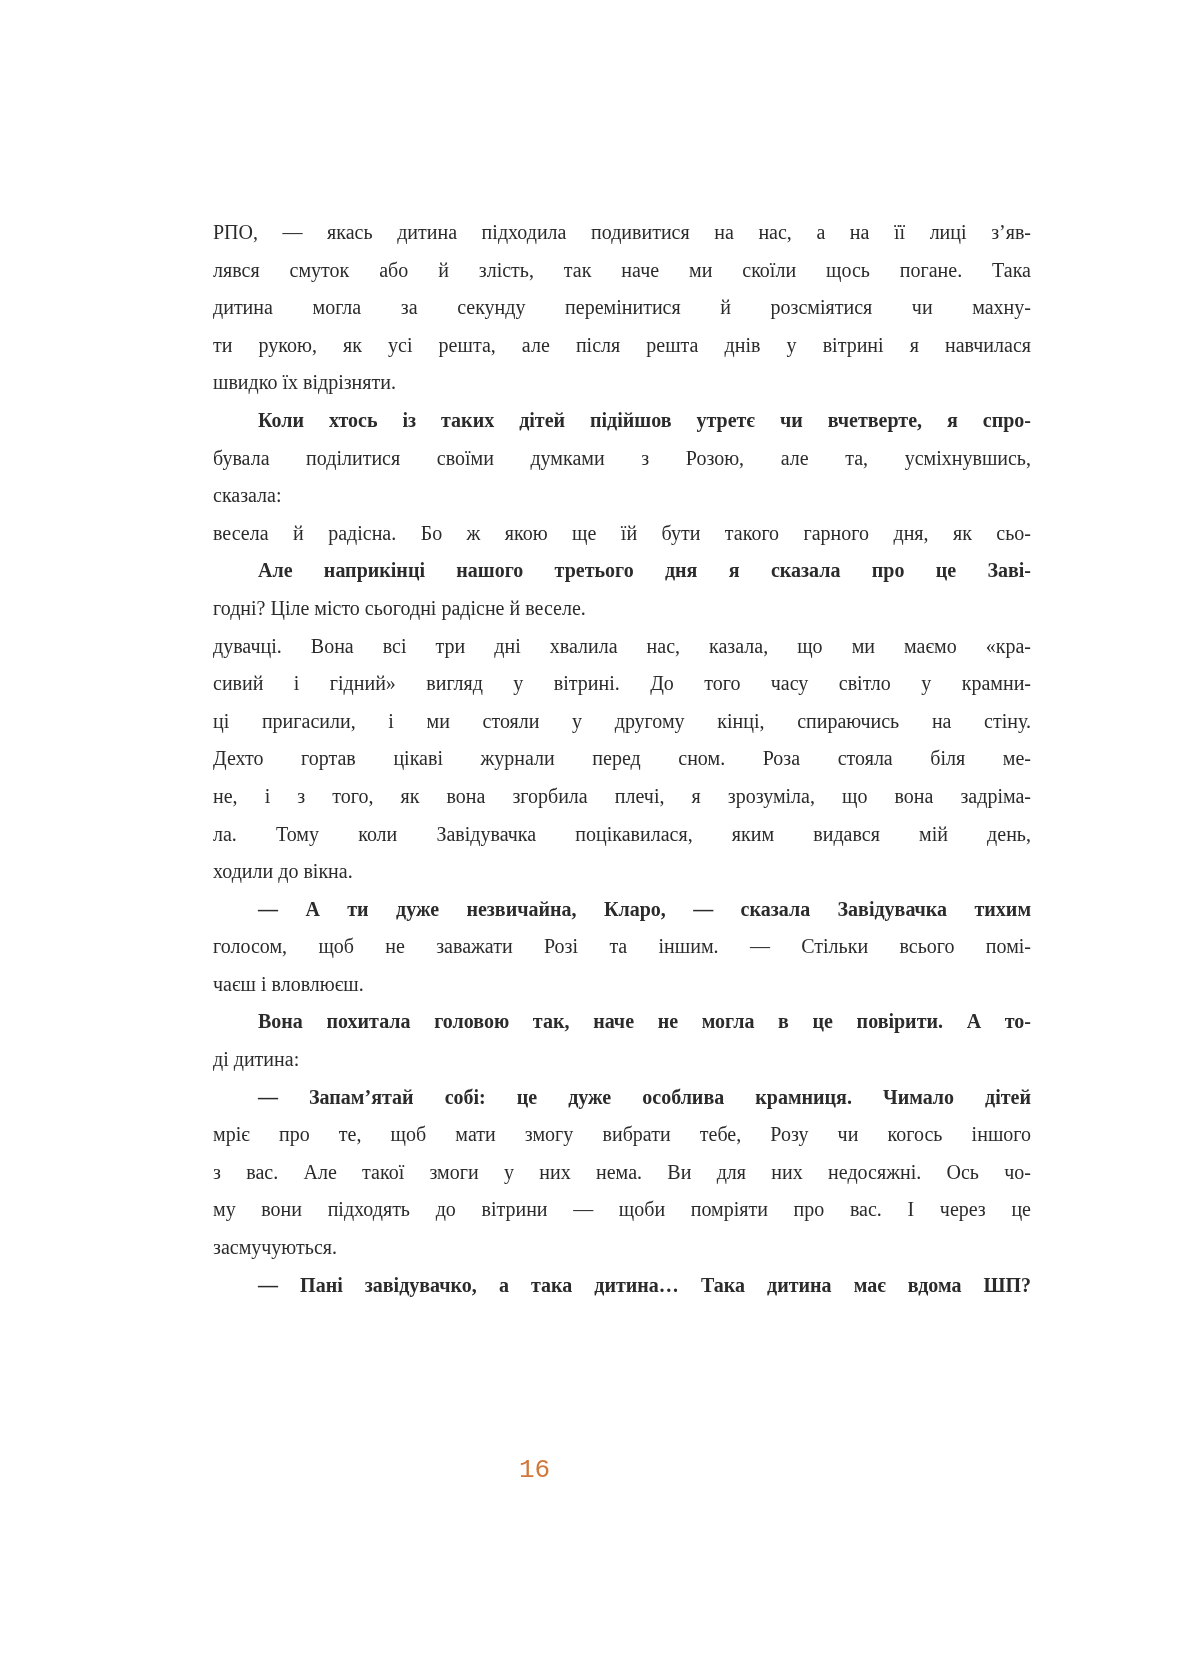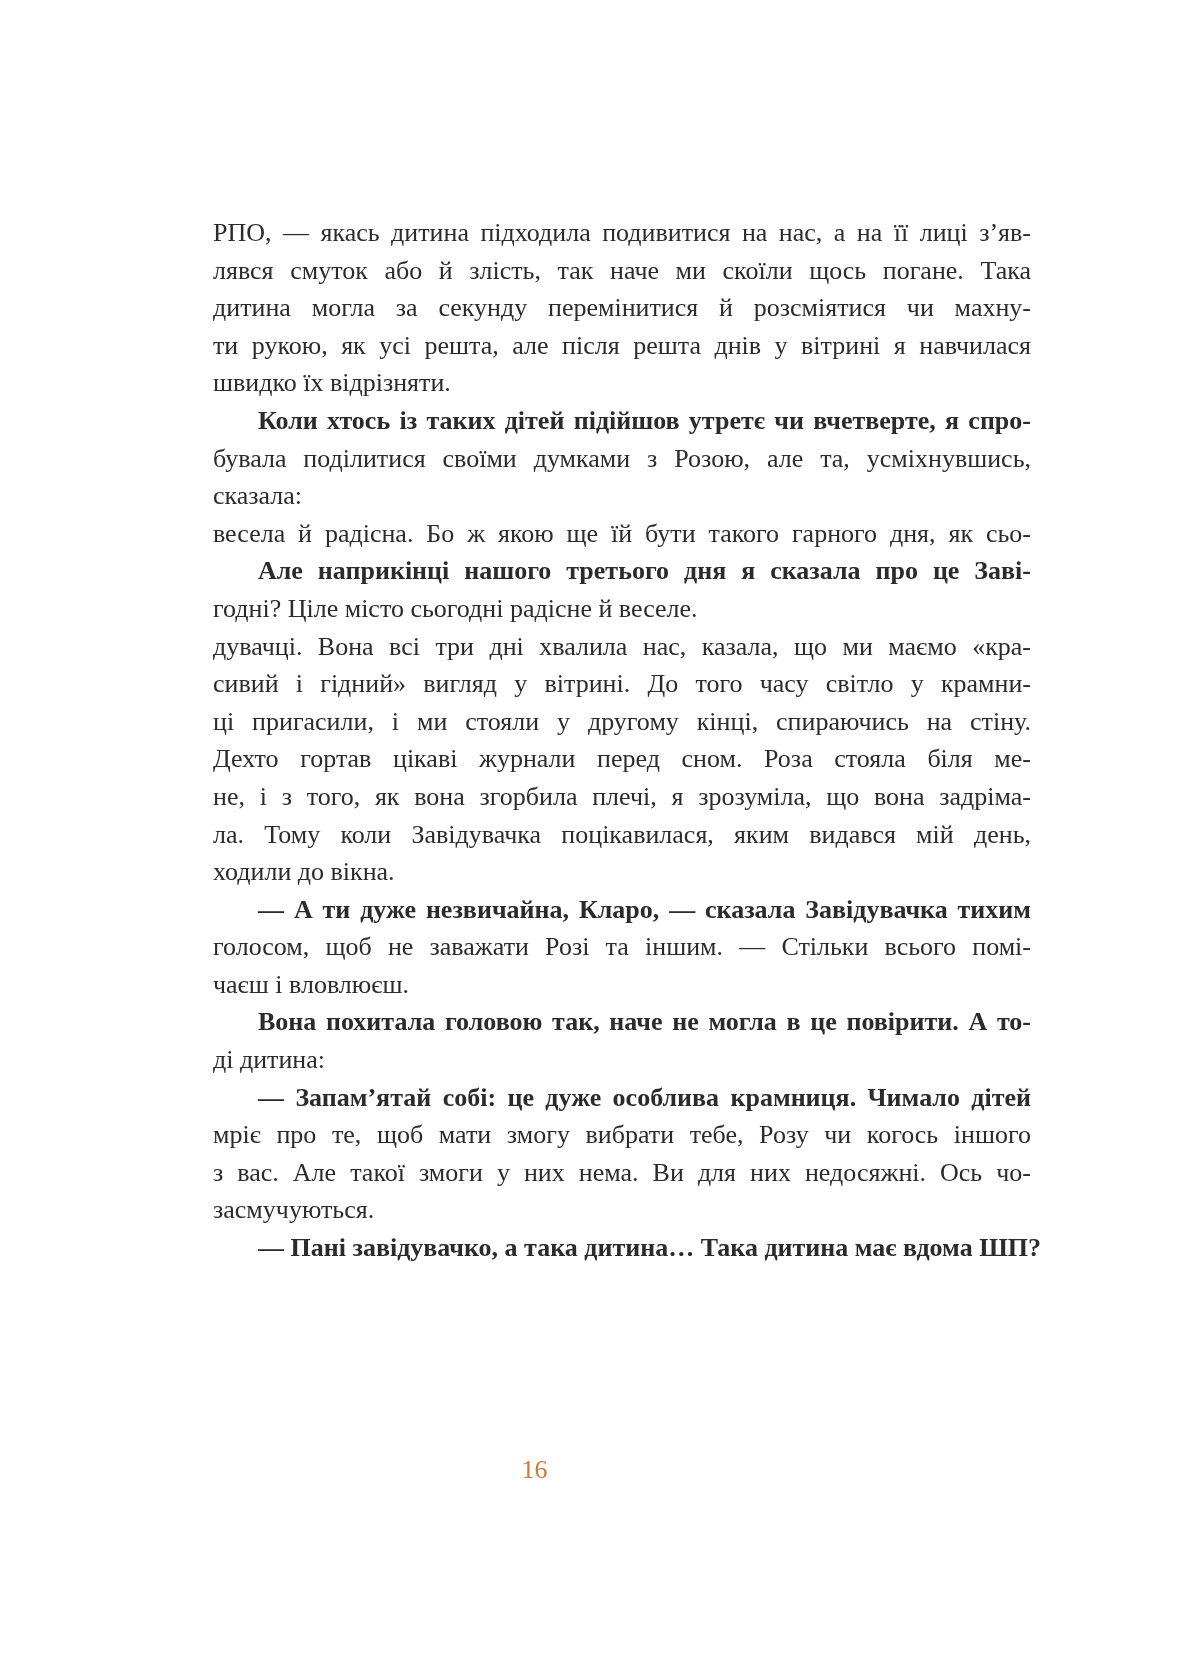--- a/index.html
+++ b/index.html
@@ -8,39 +8,39 @@
       position: absolute;
       left: 0; top: 0; width: 1181px; height: 1654px;
       background: #ffffff;
     }
     .text-block {
       position: absolute;
       left: 213px;
       top: 214px;
       width: 818px;
       font-family: "Liberation Serif", "DejaVu Serif", serif;
-      font-size: 26px;
+      font-size: 20px;
       color: #2b2b2b;
     }
     .line {
       height: 37.6px;
       line-height: 37.6px;
       white-space: nowrap;
       text-align: justify;
       text-align-last: justify;
       overflow: visible;
     }
     .line.last { text-align-last: left; }
     .line.indent { padding-left: 45px; font-weight: bold; }
     .page-number {
       position: absolute;
       left: 0; width: 1069px;
       top: 1455px;
       text-align: center;
-      font-family: Liberation Serif, serif;
+      font-family: Liberation Mono, monospace;
       font-size: 26px;
       color: #d2773a;
     }
   </style>
 </head>
 <body>
 
 <div class="page">
   <div class="text-block" style="color: rgb(43, 43, 43);">
     <div class="line">РПО, — якась дитина підходила подивитися на нас, а на її лиці з’яв-</div>
@@ -62,18 +62,19 @@
     <div class="line">ла. Тому коли Завідувачка поцікавилася, яким видався мій день,</div>
     <div class="line last">ходили до вікна.</div>
     <div class="line indent">— А ти дуже незвичайна, Кларо, — сказала Завідувачка тихим</div>
     <div class="line">голосом, щоб не заважати Розі та іншим. — Стільки всього помі-</div>
     <div class="line last">чаєш і вловлюєш.</div>
     <div class="line indent">Вона похитала головою так, наче не могла в це повірити. А то-</div>
     <div class="line last">ді дитина:</div>
     <div class="line indent">— Запам’ятай собі: це дуже особлива крамниця. Чимало дітей</div>
     <div class="line">мріє про те, щоб мати змогу вибрати тебе, Розу чи когось іншого</div>
     <div class="line">з вас. Але такої змоги у них нема. Ви для них недосяжні. Ось чо-</div>
+    <div class="line">му вони підходять до вітрини — щоби помріяти про вас. І через це</div>
     <div class="line last">засмучуються.</div>
     <div class="line indent">— Пані завідувачко, а така дитина… Така дитина має вдома ШП?</div>
   </div>
 
   <div class="page-number" style="color: rgb(210, 119, 58);">16</div>
 </div>
 
 </body></html>

